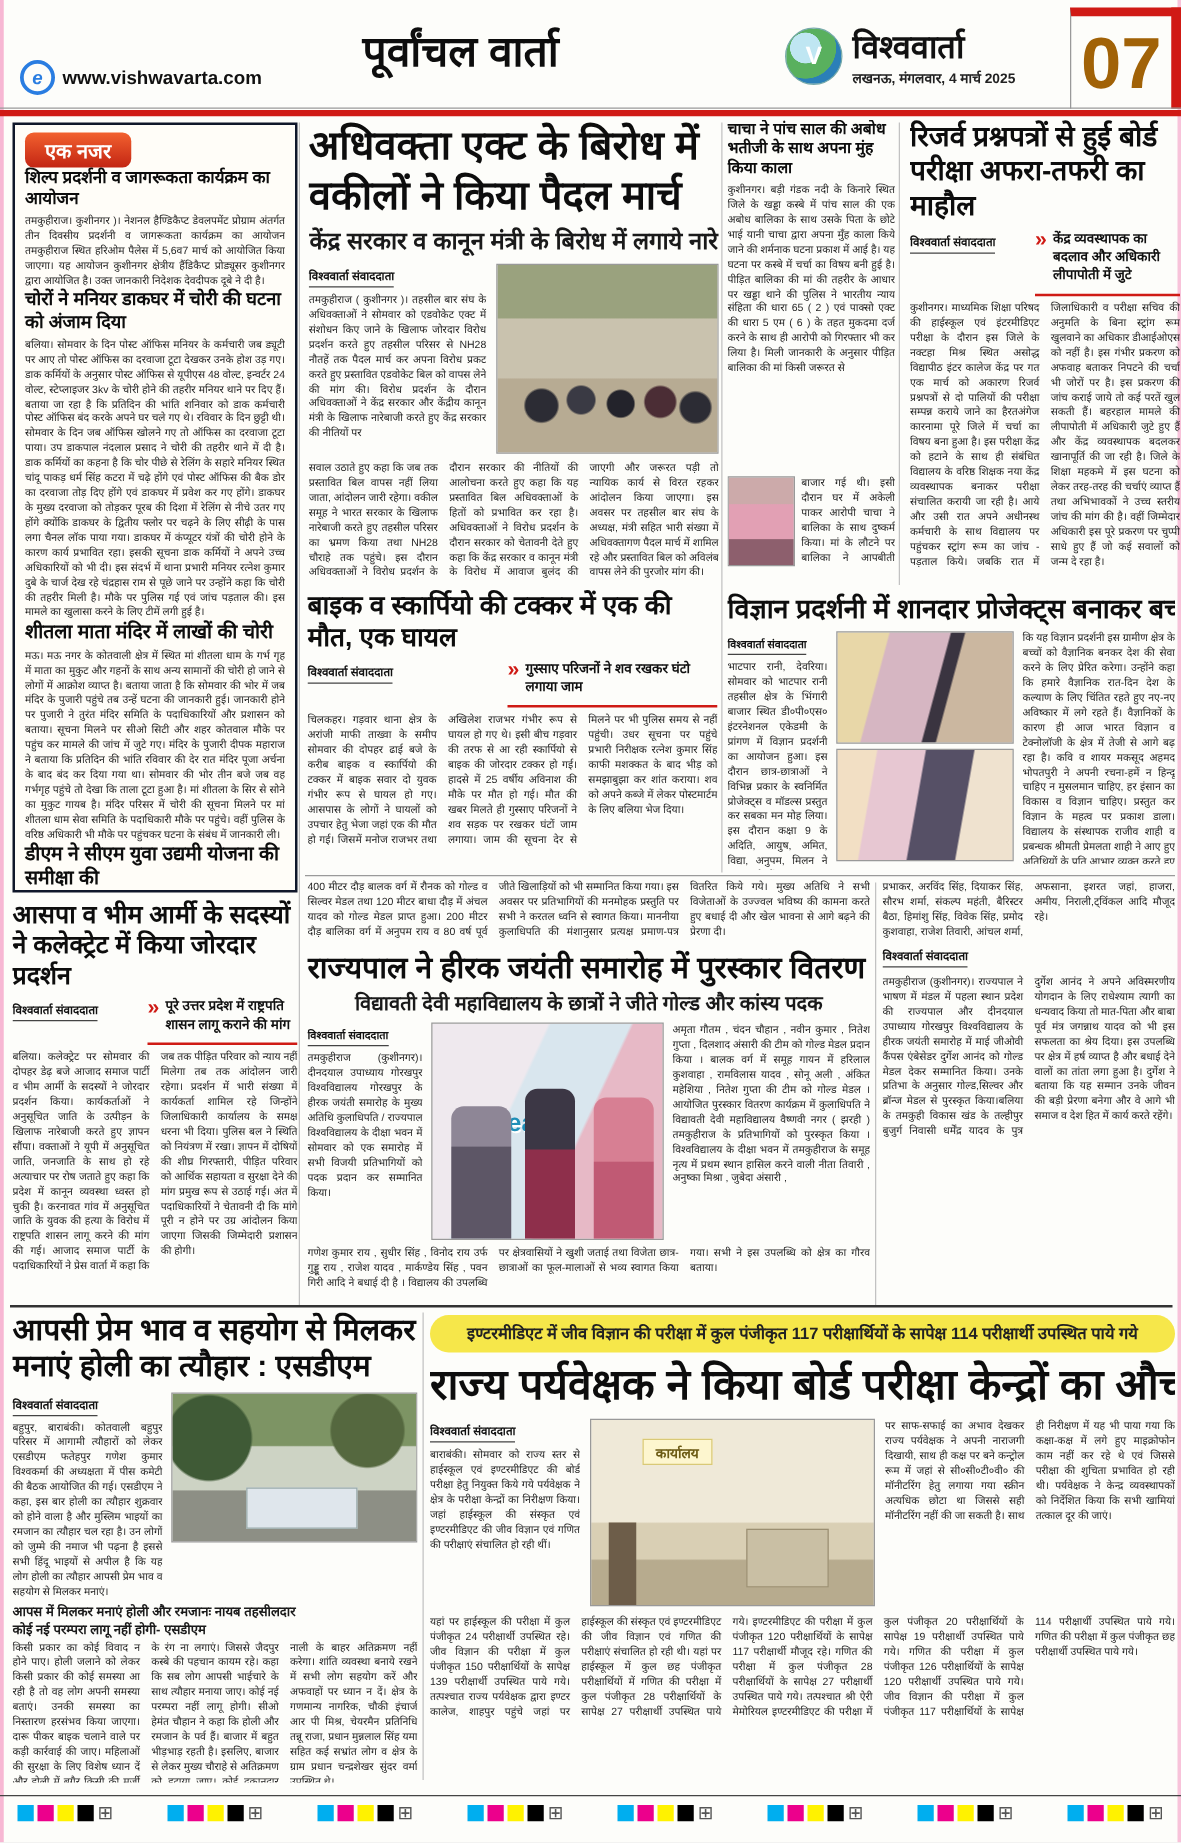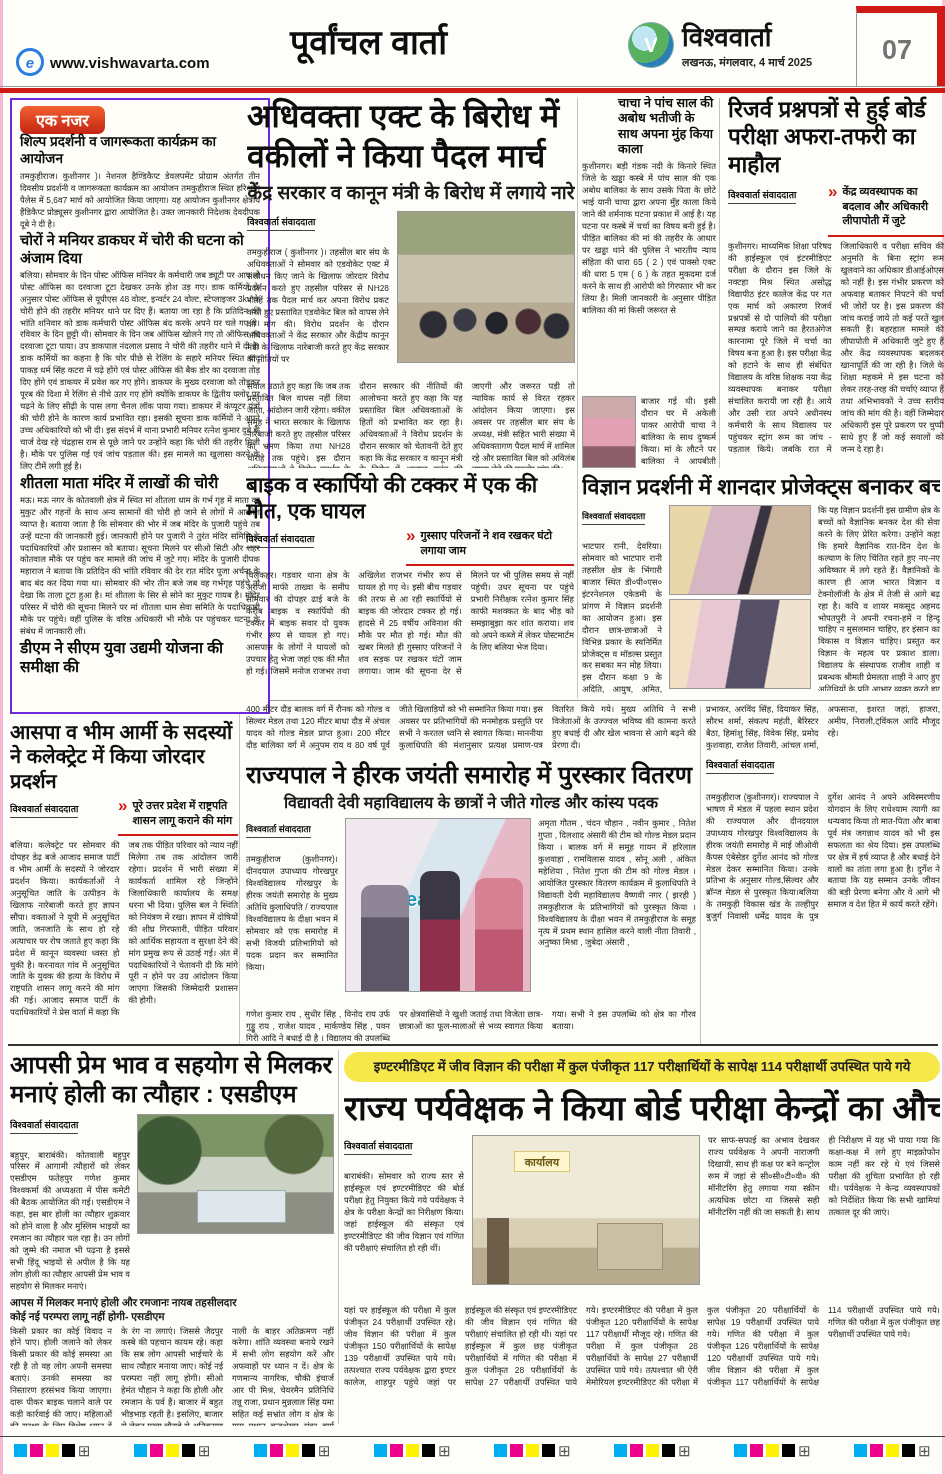--- a/index.html
+++ b/index.html
@@ -6,21 +6,21 @@
   #paper{position:relative;width:945px;height:1474px;background:#fdfdfa;margin:0 auto;
          font-family:"Liberation Sans","DejaVu Sans",sans-serif;color:#1c1c1c;overflow:hidden;}
   .abs{position:absolute;}
   .hl{font-weight:700;color:#0d0d0d;text-align:left;line-height:1.22;}
   .subhead{font-weight:700;color:#1a1a1a;text-align:center;}
   .body{font-size:8.4px;line-height:1.42;text-align:justify;color:#1f1f1f;overflow:hidden;}
   .cols2{column-count:2;column-gap:9px;}
   .cols3{column-count:3;column-gap:9px;}
   .cols5{column-count:5;column-gap:9px;}
   .byline{font-weight:700;font-size:9.3px;color:#111;border-bottom:1.2px solid #444;
-          padding-bottom:2px;margin-bottom:16px;display:inline-block;}
+          padding-bottom:2px;margin-bottom:4px;display:inline-block;}
   .pq{display:flex;gap:5px;border-bottom:2px solid #cf1b15;padding-bottom:7px;align-items:flex-start;}
   .pq .mark{color:#cf1b15;font-weight:900;font-size:17px;line-height:.9;}
   .pq .txt{font-weight:700;font-size:10.8px;line-height:1.35;color:#111;}
   .photo{position:relative;overflow:hidden;border:1px solid #999;}
   .vrule{background:#c2c2c2;width:1px;}
   .hrule{background:#9a9a9a;height:1px;}
   .badge{background:linear-gradient(#f2612f,#c32513);color:#fff;font-weight:700;font-size:16px;
          border-radius:7px;padding:3px 16px;display:inline-block;}
   .nazar-title{font-weight:700;font-size:13.6px;color:#0d0d0d;margin:0 0 3px 0;line-height:1.25;}
   .strip{background:#f6e74a;border-radius:15px;color:#222;font-weight:700;font-size:13.2px;
@@ -46,35 +46,35 @@
       <span style="width:22px;height:22px;border-radius:50%;border:3px solid #2a7de1;color:#2a7de1;font-weight:700;font-size:15px;display:inline-flex;align-items:center;justify-content:center;font-style:italic;">e</span>
       <span style="font-weight:700;font-size:15px;color:#111;">www.vishwavarta.com</span>
     </div>
     <div class="abs hl" style="left:290px;top:22px;width:340px;font-size:34px;">पूर्वांचल वार्ता</div>
     <div class="abs" style="left:628px;top:22px;width:44px;height:44px;border-radius:50%;background:radial-gradient(circle at 35% 35%,#bfe6f2 0 30%,#59b05e 31% 60%,#2b7fb8 61% 100%);display:flex;align-items:center;justify-content:center;color:#fff;font-weight:800;font-size:20px;border:1px solid #7aa;">
         <span>V</span>
       </div>
     <div class="abs" style="left:682px;top:18px;font-weight:800;font-size:26px;color:#111;">विश्ववार्ता</div>
     <div class="abs" style="left:682px;top:54px;font-weight:700;font-size:11px;color:#222;">लखनऊ,  मंगलवार, 4 मार्च 2025</div>
     <div class="abs" style="left:856px;top:6px;width:80px;height:74px;border-top:7px solid #d01a15;border-right:9px solid #d01a15;border-left:1px solid #999;display:flex;align-items:center;justify-content:center;">
-      <span style="font-weight:800;font-size:27px;color:#737373;text-align:right;">07</span>
+      <span style="font-weight:800;font-size:58px;color:#a16207;text-align:right;">07</span>
     </div>
   </div>
   <div class="abs" style="left:0;top:86px;width:945px;height:1px;background:#9a9a9a;"></div>
   <div class="abs" style="left:0;top:88px;width:945px;height:5px;background:#d01a15;"></div>
 
   <div class="abs vrule" style="left:239px;top:98px;height:946px;"></div>
   <div class="abs vrule" style="left:577px;top:98px;height:600px;"></div>
   <div class="abs vrule" style="left:719px;top:98px;height:370px;"></div>
   <div class="abs hrule" style="left:244px;top:700px;width:696px;"></div>
   <div class="abs vrule" style="left:700px;top:706px;height:338px;"></div>
   <div class="abs" style="left:8px;top:1044px;width:930px;height:2px;background:#333;"></div>
   <div class="abs vrule" style="left:338px;top:1050px;height:374px;"></div>
 
-  <div class="abs" style="left:10px;top:98px;width:260px;height:616px;border:2px solid #6d28d9;padding:6px 8px;box-sizing:border-box;overflow:hidden;background:#fffdf8;">
+  <div class="abs" style="left:10px;top:98px;width:228px;height:616px;border:2px solid #0f172a;padding:6px 8px;box-sizing:border-box;overflow:hidden;background:#fffdf8;">
     <span class="badge">एक नजर</span>
     <div class="nazar-title">शिल्प प्रदर्शनी व जागरूकता कार्यक्रम का आयोजन</div>
     <div class="body">तमकुहीराज। कुशीनगर )। नेशनल हैण्डिकैप्ट डेवलपमेंट प्रोग्राम अंतर्गत तीन दिवसीय प्रदर्शनी व जागरूकता कार्यक्रम का आयोजन तमकुहीराज स्थित हरिओम पैलेस में 5,6व7 मार्च को आयोजित किया जाएगा। यह आयोजन कुशीनगर क्षेत्रीय हैंडिकैप्ट प्रोड्यूसर कुशीनगर द्वारा आयोजित है। उक्त जानकारी  निदेशक देवदीपक दूबे ने दी है।</div>
     <div class="nazar-title" style="font-size:14.5px;">चोरों ने मनियर डाकघर में चोरी की घटना को अंजाम दिया</div>
     <div class="body">बलिया। सोमवार के दिन पोस्ट ऑफिस मनियर के कर्मचारी जब ड्यूटी पर आए तो पोस्ट ऑफिस का दरवाजा टूटा देखकर उनके होश उड़ गए। डाक कर्मियों के अनुसार पोस्ट ऑफिस से यूपीएस 48 वोल्ट, इन्वर्टर 24 वोल्ट, स्टेप्लाइजर 3kv के चोरी होने की तहरीर मनियर थाने पर दिए हैं। बताया जा रहा है कि प्रतिदिन की भांति शनिवार को डाक कर्मचारी पोस्ट ऑफिस बंद करके अपने घर चले गए थे। रविवार के दिन छुट्टी थी। सोमवार के दिन जब ऑफिस खोलने गए तो ऑफिस का दरवाजा टूटा पाया। उप डाकपाल नंदलाल प्रसाद ने चोरी की तहरीर थाने में दी है। डाक कर्मियों का कहना है कि चोर पीछे से रेलिंग के सहारे मनियर स्थित चांदू पाकड़ धर्म सिंह कटरा में चढ़े होंगे एवं पोस्ट ऑफिस की बैक डोर का दरवाजा तोड़ दिए होंगे एवं डाकघर में प्रवेश कर गए होंगे। डाकघर के मुख्य दरवाजा को तोड़कर पूरब की दिशा में रेलिंग से नीचे उतर गए होंगे क्योंकि डाकघर के द्वितीय फ्लोर पर चढ़ने के लिए सीढ़ी के पास लगा चैनल लॉक पाया गया। डाकघर में कंप्यूटर यंत्रों की चोरी होने के कारण कार्य प्रभावित रहा। इसकी सूचना डाक कर्मियों ने अपने उच्च अधिकारियों को भी दी। इस संदर्भ में थाना प्रभारी मनियर रत्नेश कुमार दुबे के चार्ज देख रहे चंद्रहास राम से पूछे जाने पर उन्होंने कहा कि चोरी की तहरीर मिली है। मौके पर पुलिस गई एवं जांच पड़ताल की। इस मामले का खुलासा करने के लिए टीमें लगी हुई है।</div>
     <div class="nazar-title" style="font-size:15.5px;">शीतला माता मंदिर में लाखों की चोरी</div>
     <div class="body">मऊ। मऊ नगर के कोतवाली क्षेत्र में स्थित मां शीतला धाम के गर्भ गृह में माता का मुकुट और गहनों के साथ अन्य सामानों की चोरी हो जाने से लोगों में आक्रोश व्याप्त है। बताया जाता है कि सोमवार की भोर में जब मंदिर के पुजारी पहुंचे तब उन्हें घटना की जानकारी हुई। जानकारी होने पर पुजारी ने तुरंत मंदिर समिति के पदाधिकारियों और प्रशासन को बताया। सूचना मिलने पर सीओ सिटी और शहर कोतवाल मौके पर पहुंच कर मामले की जांच में जुटे गए। मंदिर के पुजारी दीपक महाराज ने बताया कि प्रतिदिन की भांति रविवार की देर रात मंदिर पूजा अर्चना के बाद बंद कर दिया गया था। सोमवार की भोर तीन बजे जब वह गर्भगृह पहुंचे तो देखा कि ताला टूटा हुआ है। मां शीतला के सिर से सोने का मुकुट गायब है। मंदिर परिसर में चोरी की सूचना मिलने पर  मां शीतला धाम सेवा समिति के पदाधिकारी मौके पर पहुंचे। वहीं पुलिस के वरिष्ठ अधिकारी भी मौके पर पहुंचकर घटना के संबंध में जानकारी ली।</div>
     <div class="nazar-title" style="font-size:15.5px;">डीएम ने सीएम युवा उद्यमी योजना की समीक्षा की</div>
     
   </div>
@@ -121,21 +121,21 @@
       </div>
       <div class="pq" style="flex:1;">
         <span class="mark">»</span>
         <span class="txt">गुस्साए परिजनों ने शव रखकर घंटो लगाया जाम</span>
       </div>
     </div>
     <div class="body cols3" style="height:150px;margin-top:4px;">चिलकहर। गड़वार थाना क्षेत्र के अरांजी माफी ताख्वा के समीप सोमवार की दोपहर ढाई बजे के करीब बाइक व स्कार्पियो की टक्कर में बाइक सवार दो युवक गंभीर रूप से घायल हो गए। आसपास के लोगों ने घायलों को उपचार हेतु भेजा जहां एक की मौत हो गई। जिसमें मनोज राजभर तथा अखिलेश राजभर गंभीर रूप से घायल हो गए थे। इसी बीच गड़वार की तरफ से आ रही स्कार्पियो से बाइक की जोरदार टक्कर हो गई। हादसे में 25 वर्षीय अविनाश की मौके पर मौत हो गई। मौत की खबर मिलते ही गुस्साए परिजनों ने शव सड़क पर रखकर घंटों जाम लगाया। जाम की सूचना देर से मिलने पर भी पुलिस समय से नहीं पहुंची। उधर सूचना पर पहुंचे प्रभारी निरीक्षक रत्नेश कुमार सिंह काफी मशक्कत के बाद भीड़ को समझाबुझा कर शांत कराया। शव को अपने कब्जे में लेकर पोस्टमार्टम के लिए बलिया भेज दिया।</div>
   </div>
 
   <div class="abs" style="left:582px;top:96px;width:134px;height:372px;overflow:hidden;">
-    <div class="hl" style="font-size:12.6px;margin-left:36px;">चाचा ने पांच साल की अबोध भतीजी के साथ अपना मुंह किया काला</div>
+    <div class="hl" style="font-size:12.6px;">चाचा ने पांच साल की अबोध भतीजी के साथ अपना मुंह किया काला</div>
     <div class="body" style="height:232px;margin-top:4px;">कुशीनगर। बड़ी गंडक नदी के किनारे स्थित जिले के खड्डा कस्बे में पांच साल की एक अबोध बालिका के साथ उसके पिता के छोटे भाई यानी चाचा द्वारा अपना मुँह काला किये जाने की शर्मनाक घटना प्रकाश में आई है। यह घटना पर कस्बे में चर्चा का विषय बनी हुई है। पीड़ित बालिका की मां की तहरीर के आधार पर खड्डा थाने की पुलिस ने भारतीय न्याय संहिता की धारा 65 ( 2 ) एवं पाक्सो एक्ट की धारा 5 एम ( 6 ) के तहत मुकदमा दर्ज करने के साथ ही आरोपी को गिरफ्तार भी कर लिया है। मिली जानकारी के अनुसार पीड़ित बालिका की मां किसी जरूरत से</div>
     <div style="display:flex;gap:5px;margin-top:3px;">
       <div class="photo" style="width:52px;height:70px;flex:none;background:linear-gradient(#caa 0 30%,#e2a0b4 31% 70%,#8d5f6d 71% 100%);"></div>
       <div class="body" style="height:70px;">बाजार गई थी। इसी दौरान घर में अकेली पाकर आरोपी चाचा ने बालिका के साथ दुष्कर्म किया। मां के लौटने पर बालिका ने आपबीती बताई। इसके बाद परिजन बालिका को लेकर थाने पहुंचे जहां पुलिस ने मुकदमा दर्ज कर आरोपी को गिरफ्तार कर जेल भेज दिया। घटना से क्षेत्र के लोगों में भारी आक्रोश है।</div>
     </div>
   </div>
 
   <div class="abs" style="left:728px;top:96px;width:216px;height:372px;overflow:hidden;">
     <div class="hl" style="font-size:22.5px;">रिजर्व प्रश्नपत्रों से हुई बोर्ड परीक्षा अफरा-तफरी का माहौल</div>
     <div style="display:flex;gap:8px;margin-top:6px;align-items:flex-start;">

